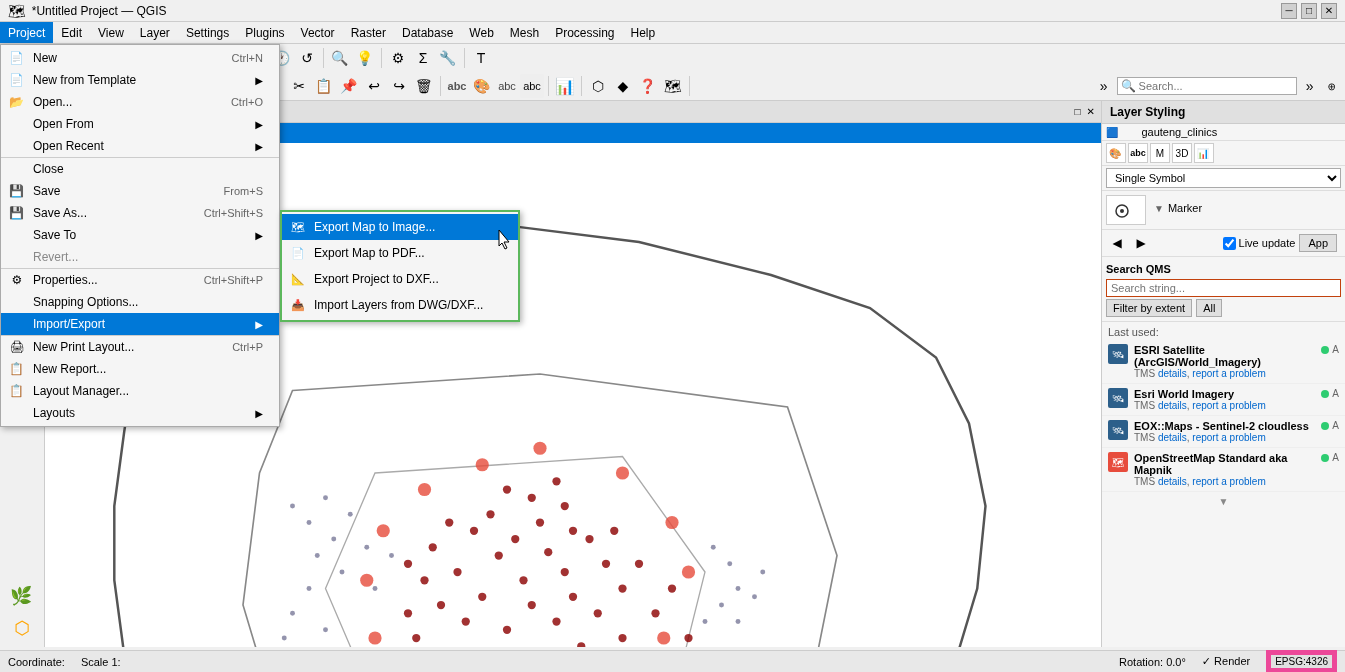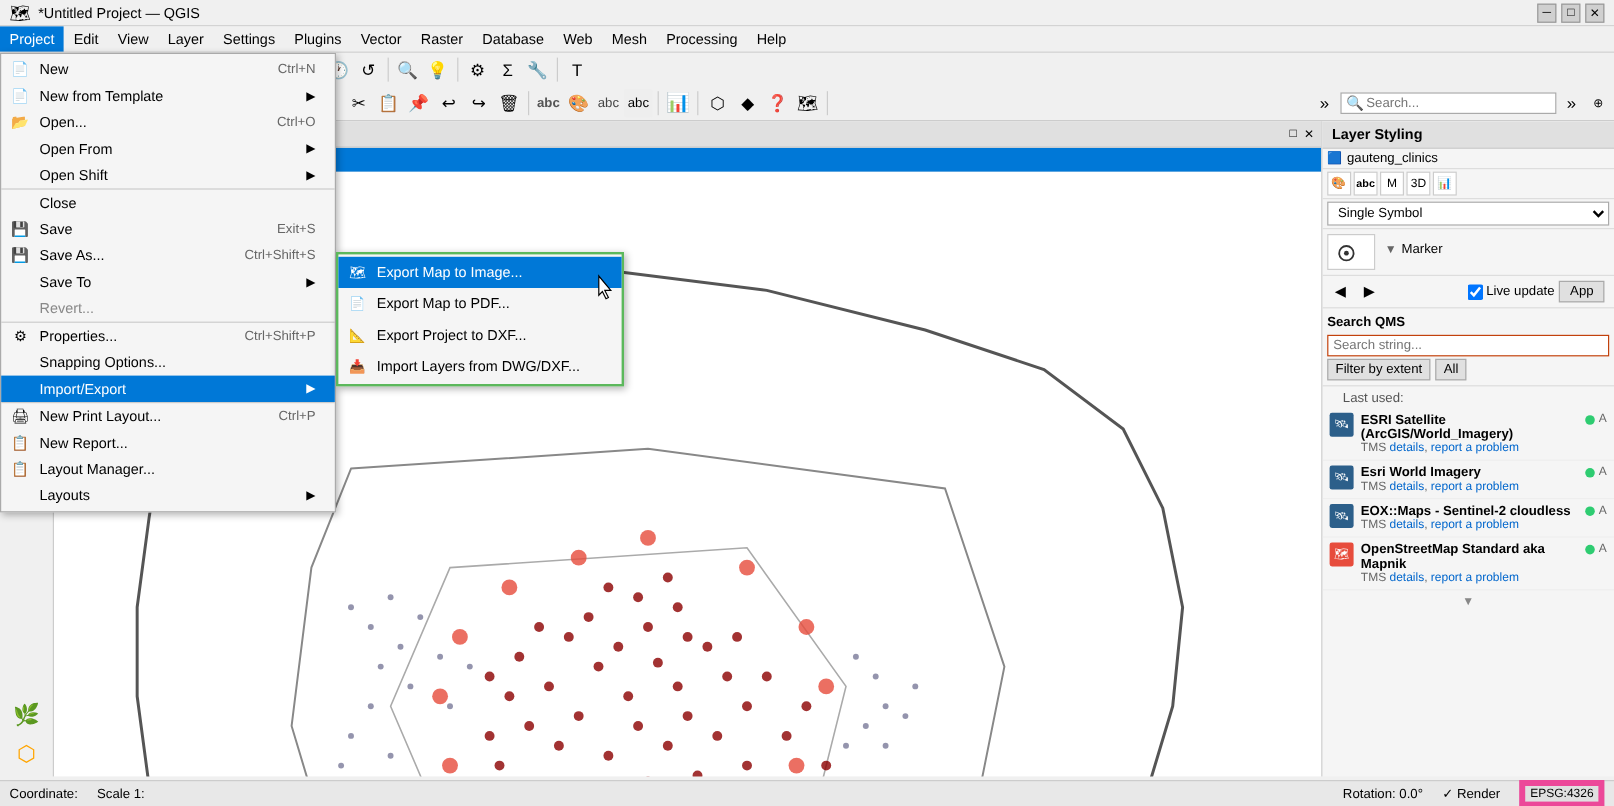--- a/index.html
+++ b/index.html
@@ -203,21 +203,20 @@
     
     .qms-results {
       flex: 1;
       overflow-y: auto;
       font-size: 11px;
     }
     .last-used-title {
       padding: 4px 6px 2px;
       font-size: 11px;
       color: #555;
-      margin-left: 11px;
     }
     .qms-item {
       display: flex;
       align-items: flex-start;
       padding: 4px 6px;
       border-bottom: 1px solid #eee;
       gap: 6px;
       cursor: pointer;
     }
     .qms-icon {
@@ -576,21 +575,21 @@
     </svg>
   </div>
 
   <div class="right-panel">
     <div class="panel-header">
       <span>Layer Styling</span>
     </div>
 
     <div class="layer-name-row panel-section">
       <span style="font-size:10px;">🟦</span>
-      <span style="font-size:11px;">gauteng_clinics</span>
+      <span style="font-size:11px;margin-left:19px;">gauteng_clinics</span>
     </div>
 
     <div class="layer-type-icons panel-section">
       <div class="layer-type-icon" title="Symbology">🎨</div>
       <div class="layer-type-icon" title="Labels" style="font-size:9px; font-weight:bold;">abc</div>
       <div class="layer-type-icon" title="Mask">M</div>
       <div class="layer-type-icon" title="3D">3D</div>
       <div class="layer-type-icon" title="Diagram">📊</div>
     </div>
 
@@ -714,31 +713,31 @@
       <span>Open...</span>
       <span class="dropdown-shortcut">Ctrl+O</span>
     </div>
     <div class="dropdown-item">
       <span class="dropdown-icon"></span>
       <span>Open From</span>
       <span class="dropdown-arrow">▶</span>
     </div>
     <div class="dropdown-item">
       <span class="dropdown-icon"></span>
-      <span>Open Shift</span>
+      <span>Open Recent</span>
       <span class="dropdown-arrow">▶</span>
     </div>
     <div class="dropdown-item separator">
       <span class="dropdown-icon"></span>
       <span>Close</span>
     </div>
     <div class="dropdown-item">
       <span class="dropdown-icon">💾</span>
       <span>Save</span>
-      <span class="dropdown-shortcut">Exit+S</span>
+      <span class="dropdown-shortcut">From+S</span>
     </div>
     <div class="dropdown-item">
       <span class="dropdown-icon">💾</span>
       <span>Save As...</span>
       <span class="dropdown-shortcut">Ctrl+Shift+S</span>
     </div>
     <div class="dropdown-item">
       <span class="dropdown-icon"></span>
       <span>Save To</span>
       <span class="dropdown-arrow">▶</span>

